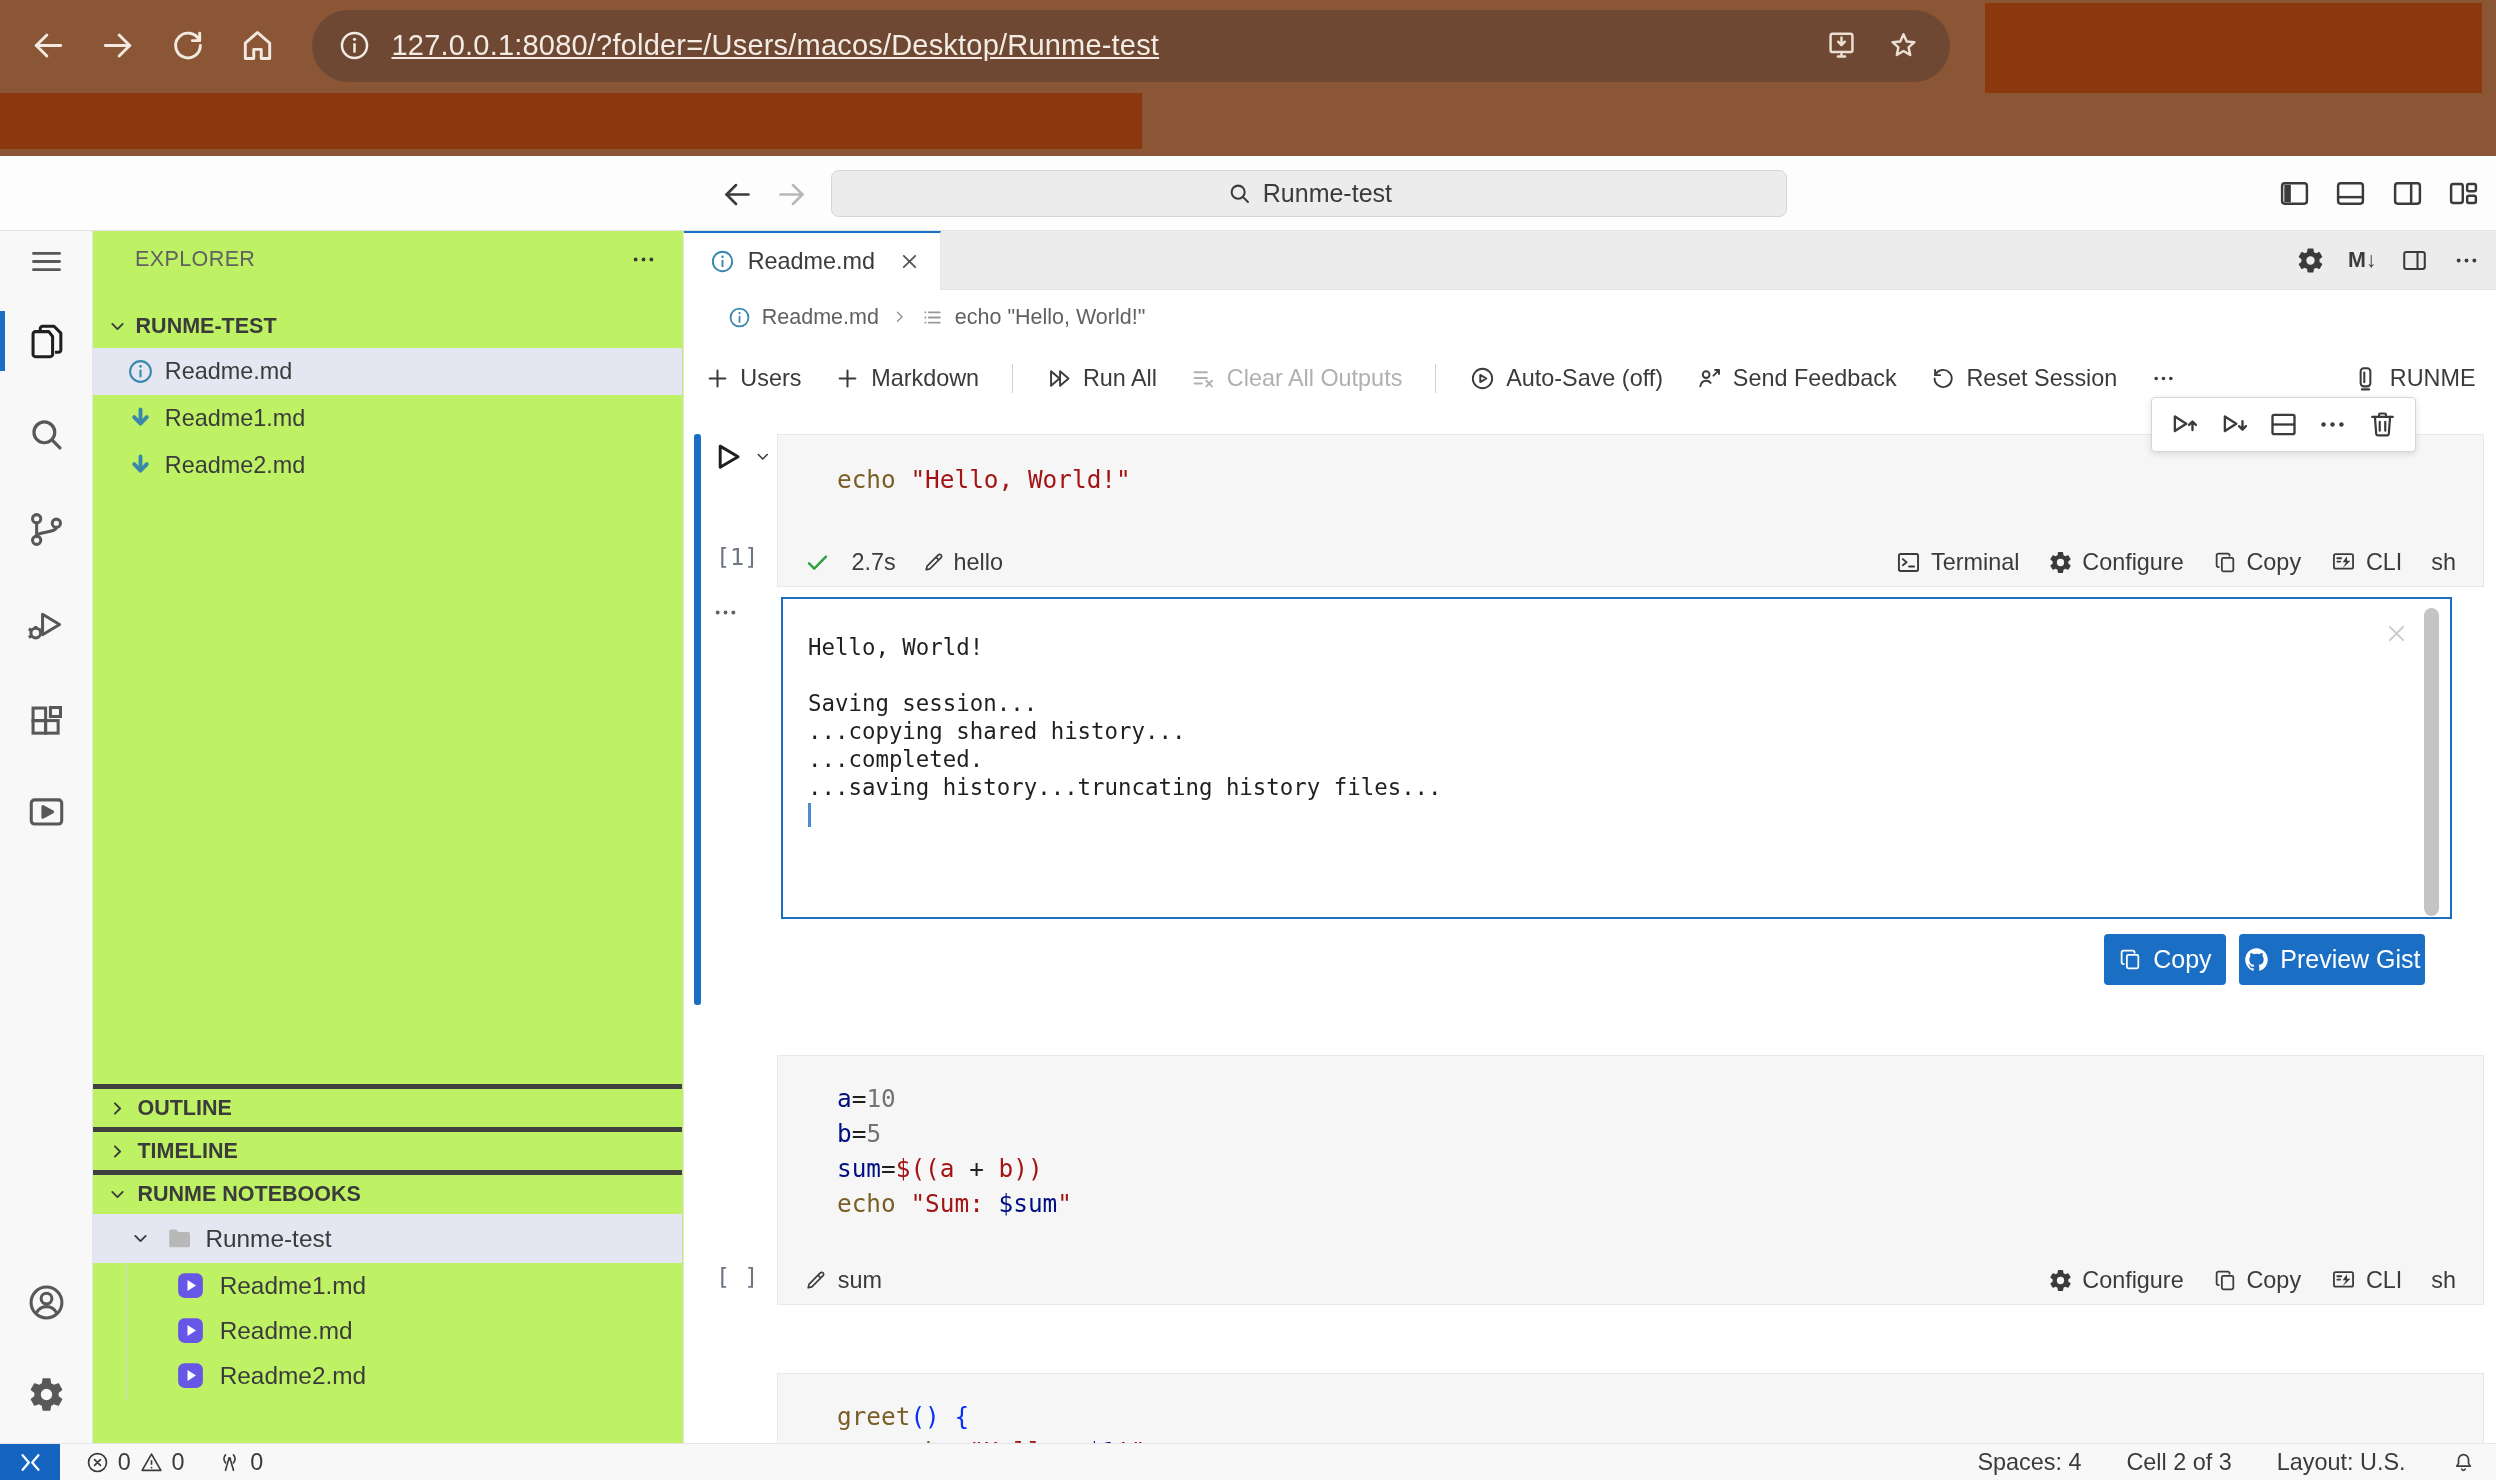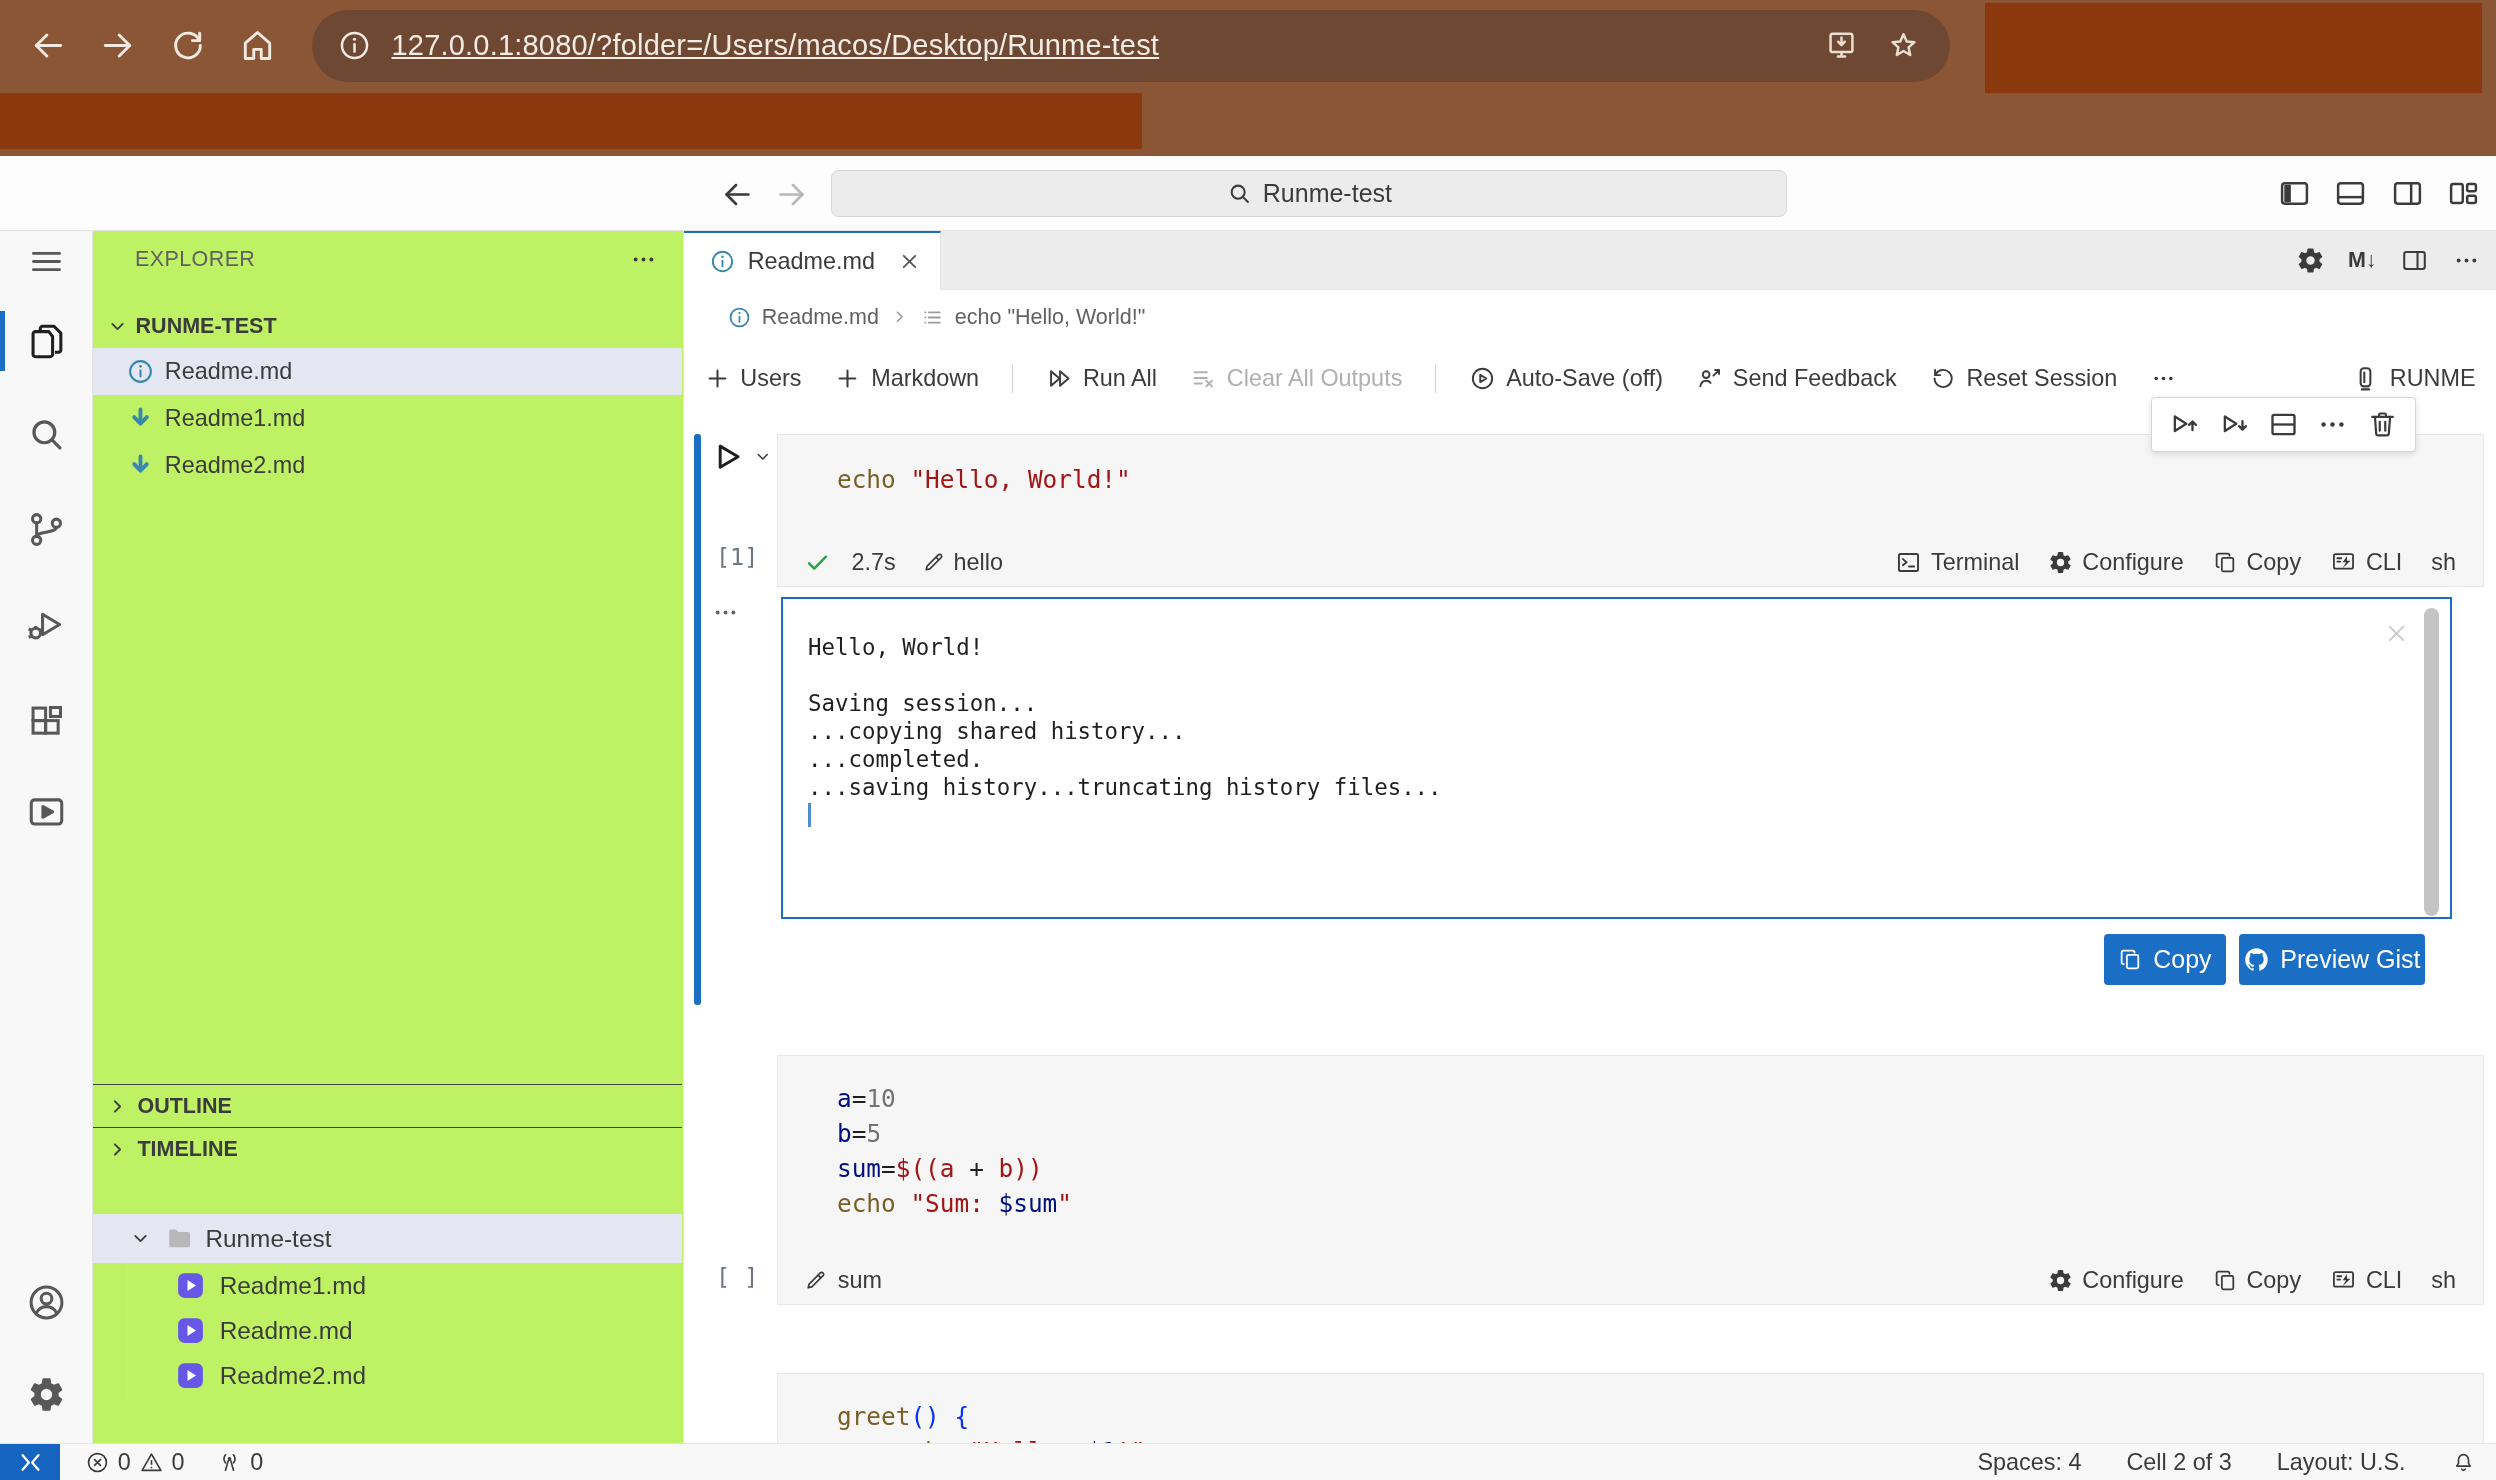--- a/index.html
+++ b/index.html
@@ -45,21 +45,21 @@
                color:#616161; font-size:21.5px; letter-spacing:0.4px; }
   .sb-header .sp { margin-left:auto; color:#3b3b3b; }
   .row { position:absolute; left:0; right:1px; display:flex; align-items:center; }
   .sel { background:#e4e6f1; }
   .bold-lab { font-weight:700; font-size:21.5px; color:#3b3b3b; }
   .f-lab { font-size:23.4px; color:#3b3b3b; }
   .chev { color:#3b3b3b; flex:none; }
   .teal { color:#3a87ad; }
   .purple { color:#6757e6; }
   .gray-folder { color:#b8b8b8; }
-  .sec-top { border-top:1px solid #404040; }
+  .sec-top { border-top:5px solid #404040; }
   .guide { position:absolute; left:34px; top:1032px; height:137px; border-left:1px solid #d4d4d4; }
 
   
   .editor { position:absolute; left:684px; top:75px; width:1813px; height:1212px; background:#fff; }
   .tabbar { position:absolute; left:0; top:0; right:0; height:59px; background:#ececec; border-bottom:1px solid #e5e5e5; }
   .tab { position:absolute; left:0; top:0; width:257px; height:59px; background:#fff; border-top:2.9px solid #1a6fc4;
          border-right:1px solid #e5e5e5; display:flex; align-items:center; padding:0 17.6px 0 25px; gap:11.7px; font-size:23.4px; color:#3b3b3b; }
   .tab .tclose { margin-left:auto; color:#555; }
   .tab-actions { position:absolute; right:15.6px; top:0; height:59px; display:flex; align-items:center; gap:23.4px; color:#3b3b3b; }
   .breadcrumb { position:absolute; left:0; top:59px; right:0; height:54px; display:flex; align-items:center; padding-left:43px;
@@ -520,20 +520,28 @@
           </span>
         <span class="bold-lab">OUTLINE</span>
       </div>
       <div class="row sec-top" style="top:896px;height:43px;padding-left:11.7px;gap:7.8px">
         <span class="chev">
             <svg class="ic i26" viewBox="0 0 26 26" width="25" height="25">
               <use href="#s-chevron-right"></use>
             </svg>
           </span>
         <span class="bold-lab">TIMELINE</span>
+      </div>
+      <div class="row sec-top" style="top:939px;height:44px;padding-left:11.7px;gap:7.8px">
+        <span class="chev">
+            <svg class="ic i26" viewBox="0 0 26 26" width="25" height="25">
+              <use href="#s-chevron-down"></use>
+            </svg>
+          </span>
+        <span class="bold-lab">RUNME NOTEBOOKS</span>
       </div>
       <div class="row sel" style="top:983px;height:49px;padding-left:35px;gap:11.7px">
         <span class="chev">
             <svg class="ic i26" viewBox="0 0 26 26" width="25" height="25">
               <use href="#s-chevron-down"></use>
             </svg>
           </span>
         <span class="gray-folder">
             <svg class="ic i30" viewBox="0 0 30 30" width="29" height="29">
               <use href="#s-folder-filled"></use>

